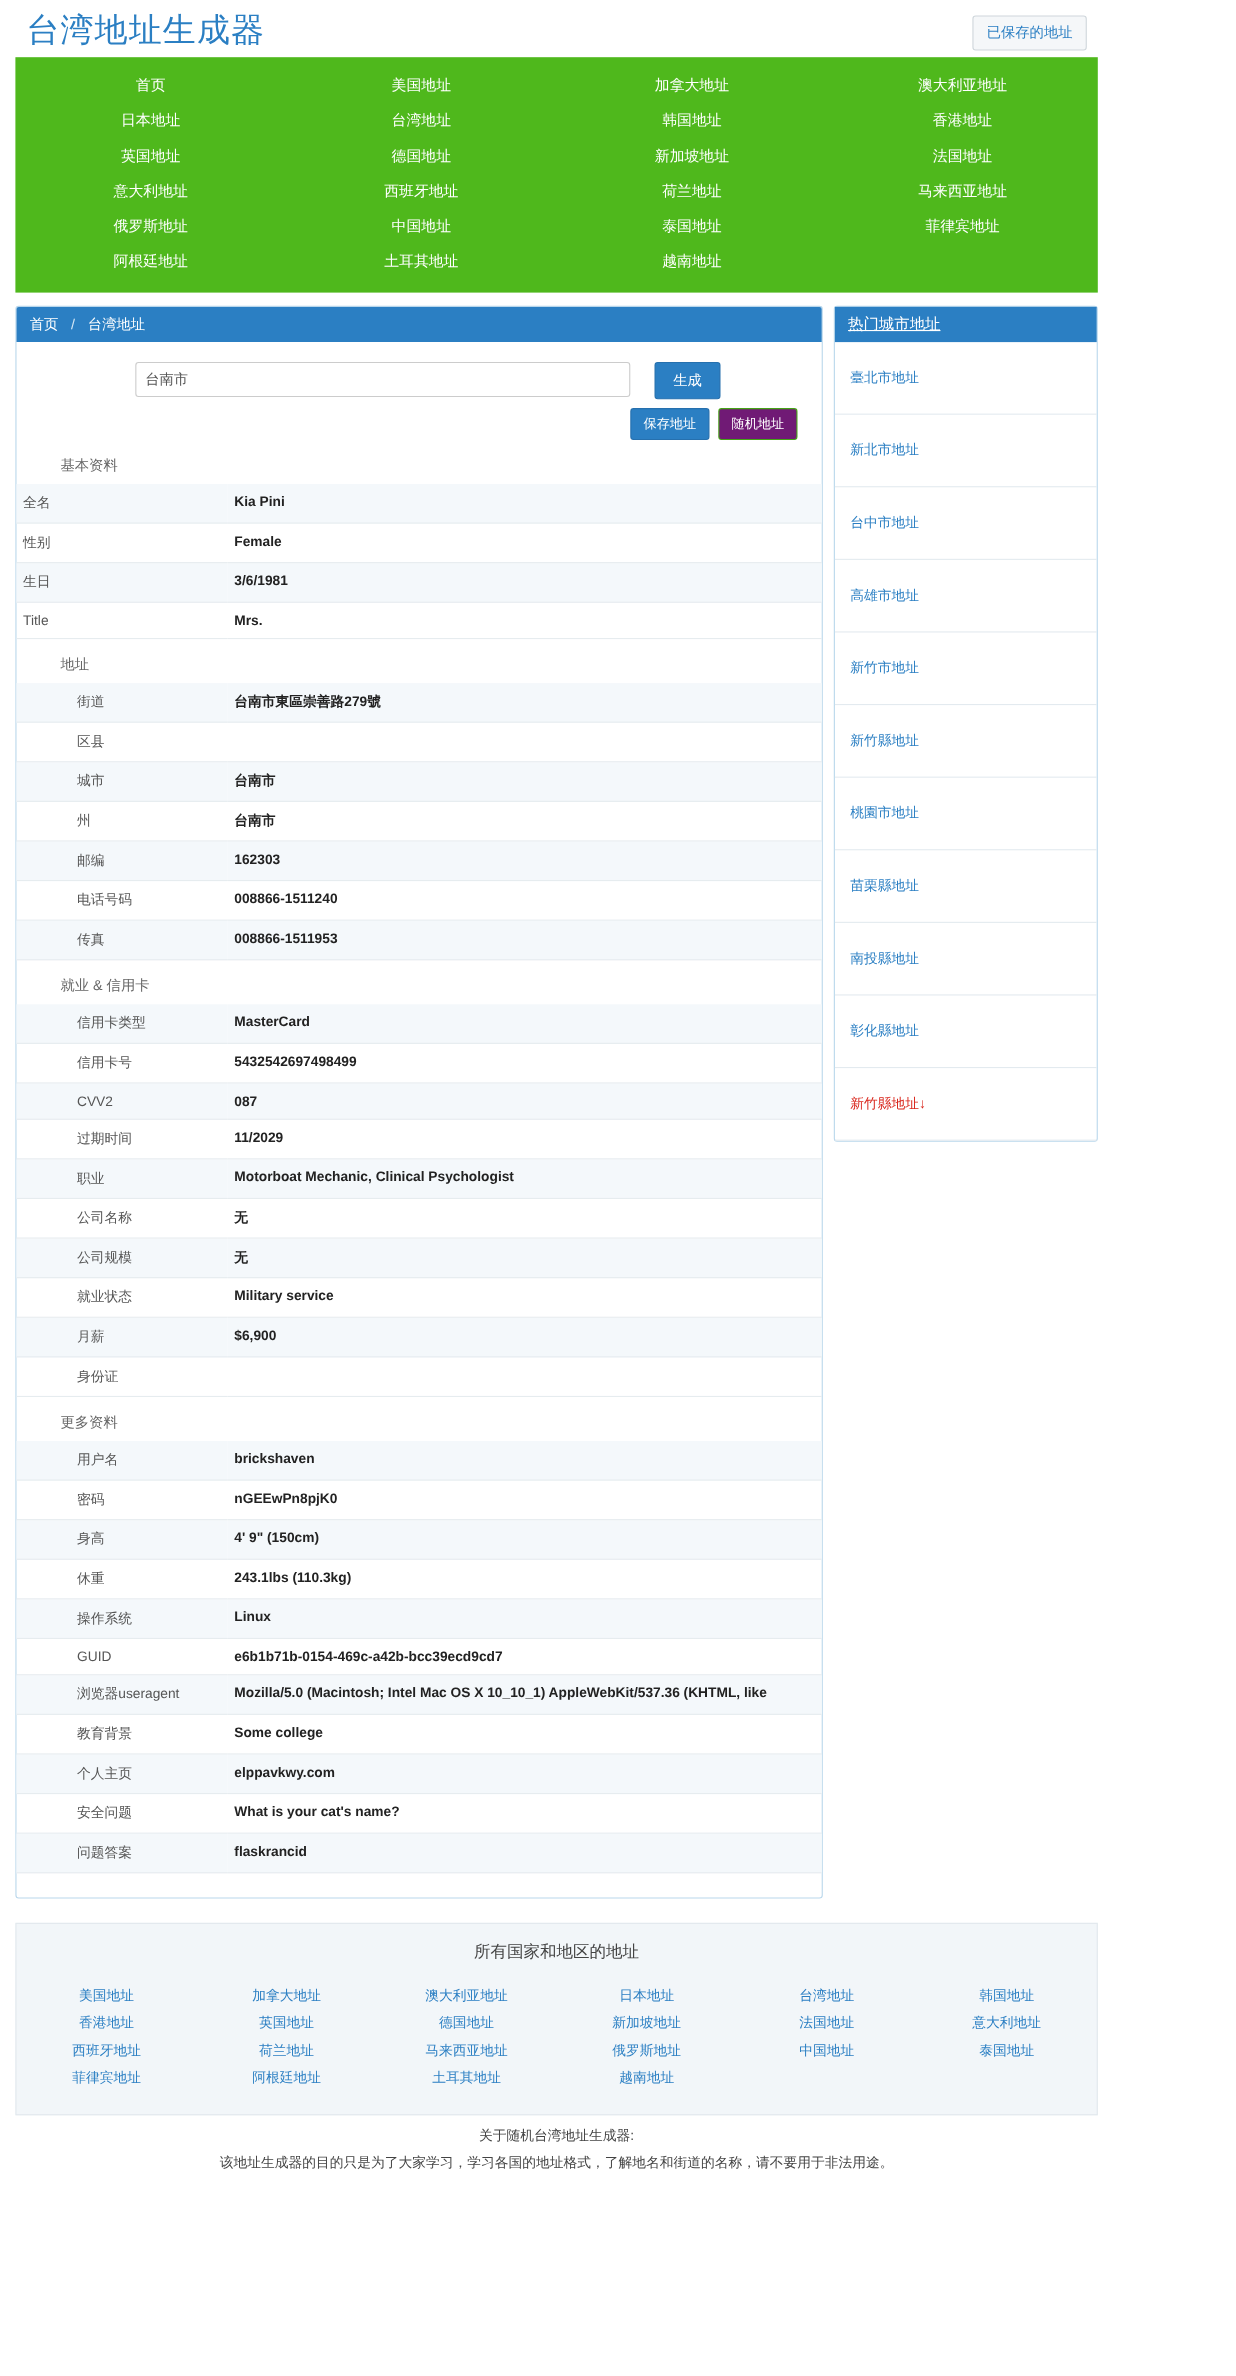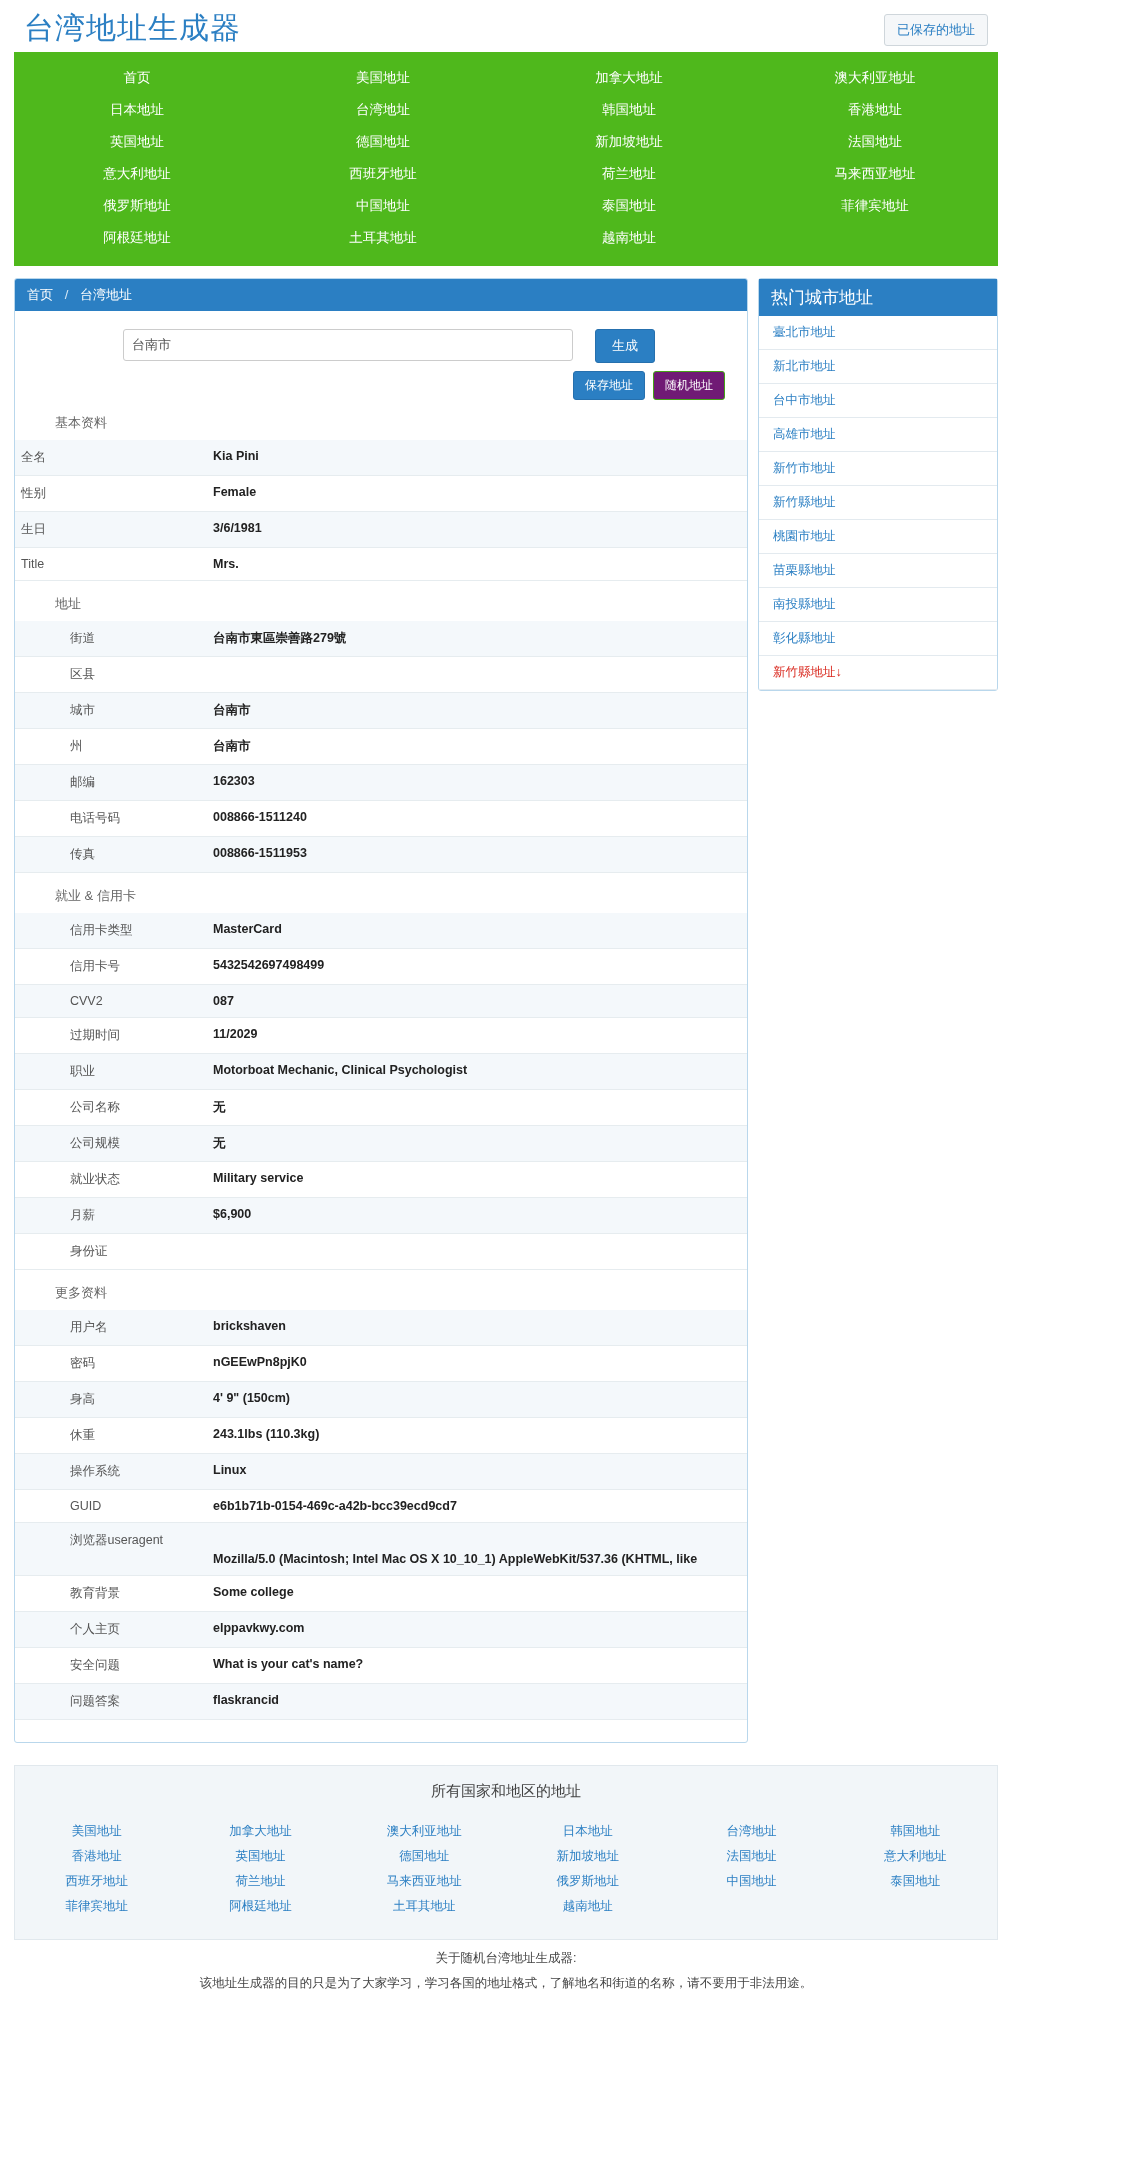--- a/index.html
+++ b/index.html
@@ -128,39 +128,40 @@
   }
   table.info { width: 100%; border-collapse: collapse; }
   table.info tr { border-bottom: 1px solid #e6ecef; }
   table.info tr.alt { background: #f4f8fb; }
   table.info td { padding: 9px 6px; vertical-align: top; font-size: 12.5px; }
   td.lbl { width: 192px; padding-left: 40px; color: #555; }
   td.lbl.indent { padding-left: 55px; }
   td.val { color: #222; font-weight: bold; }
   .email-note { font-weight: normal; color: #555; font-size: 12px; margin-top: 5px; padding-left: 14px;}
   .email-note a { color: #2b7fc3; text-decoration: none; }
-  .ua-val { white-space: nowrap; overflow: hidden; text-overflow: clip; display:block; max-width: 660px; margin-top: 20px;}
+  .ua-val { white-space: nowrap; overflow: hidden; text-overflow: clip; display:block; max-width: 660px;}
 
   
   .sidebar {
     width: 268px;
     border: 1px solid #b9d7ec;
     border-radius: 3px;
     background: #fff;
   }
   .sidebar-head {
     background: #2b7fc3;
     color: #fff;
     padding: 7px 12px;
-    font-size: 17px;
+    font-size: 14px;
+    text-decoration: underline;
   }
   .sidebar ul { list-style: none; margin: 0; padding: 0; }
   .sidebar li {
     border-bottom: 1px solid #e3eaef;
-    padding: 8px 14px;
+    padding: 24px 14px;
     font-size: 12.5px;
   }
   .sidebar li a { color: #2b7fc3; text-decoration: none; }
   .sidebar li.more a { color: #d9261c; }
 
   
   .all-addr {
     margin: 22px 14px 0 14px;
     background: #f2f6f9;
     border: 1px solid #e1e8ed;

